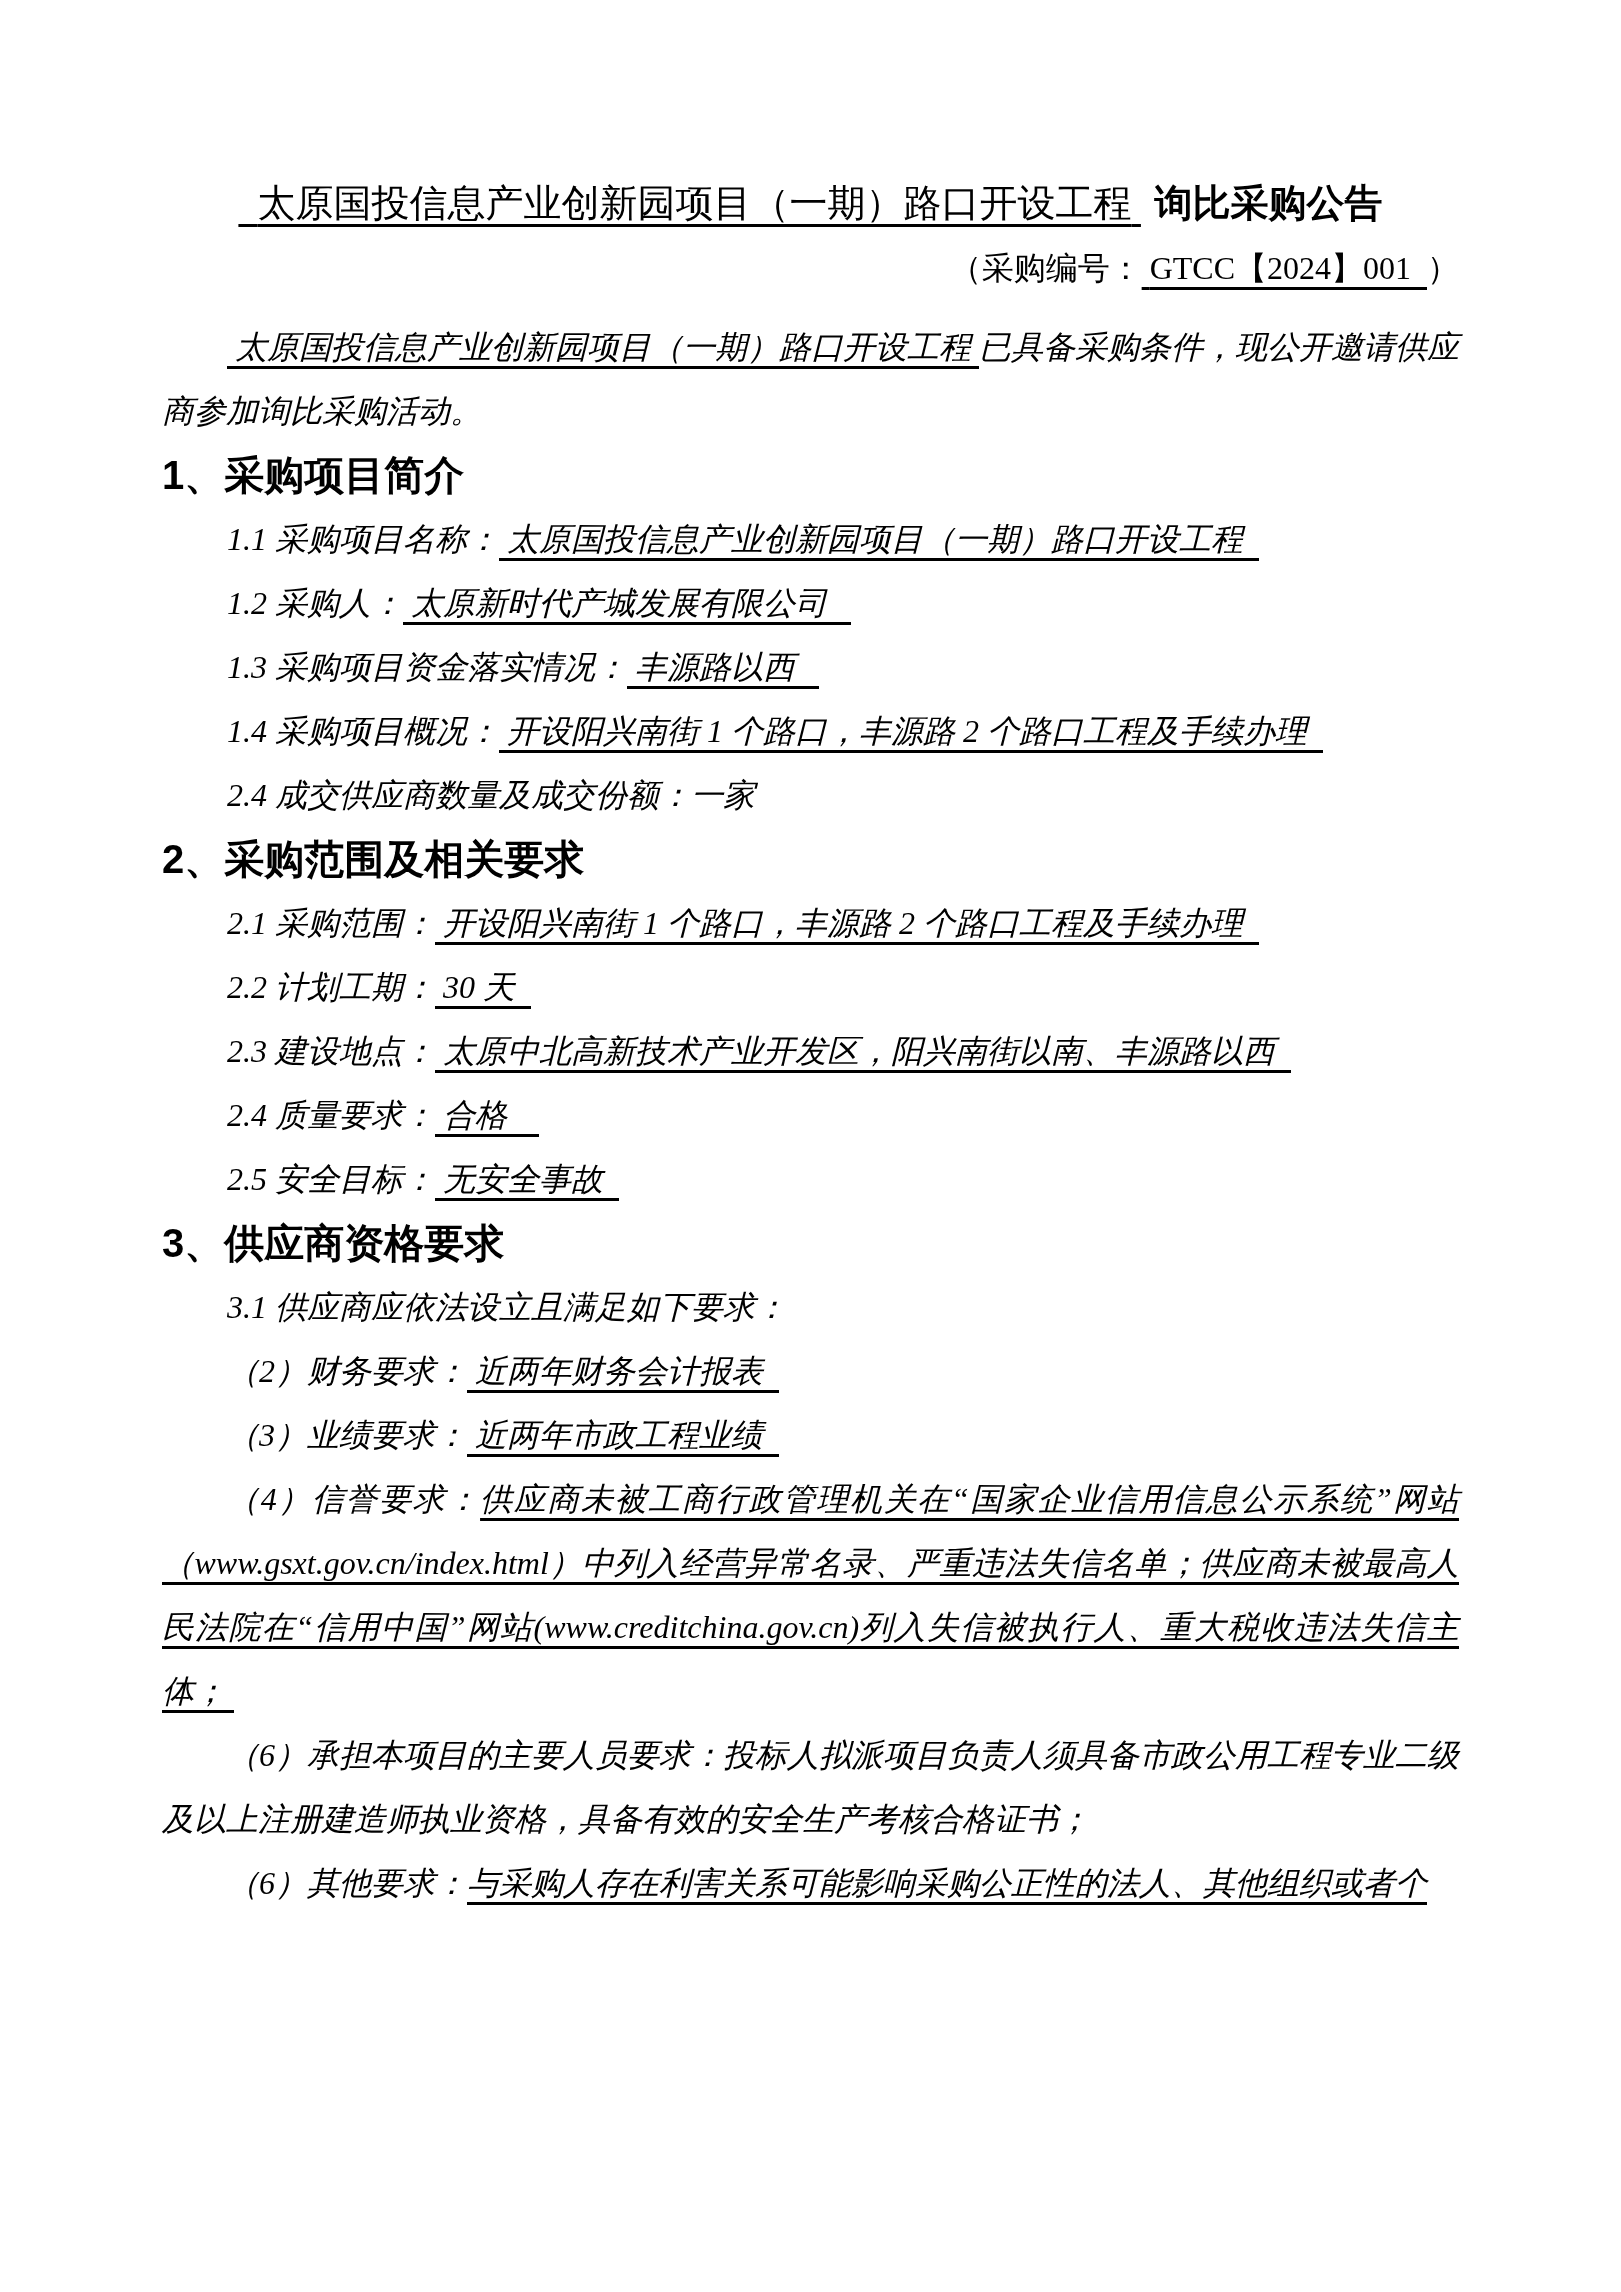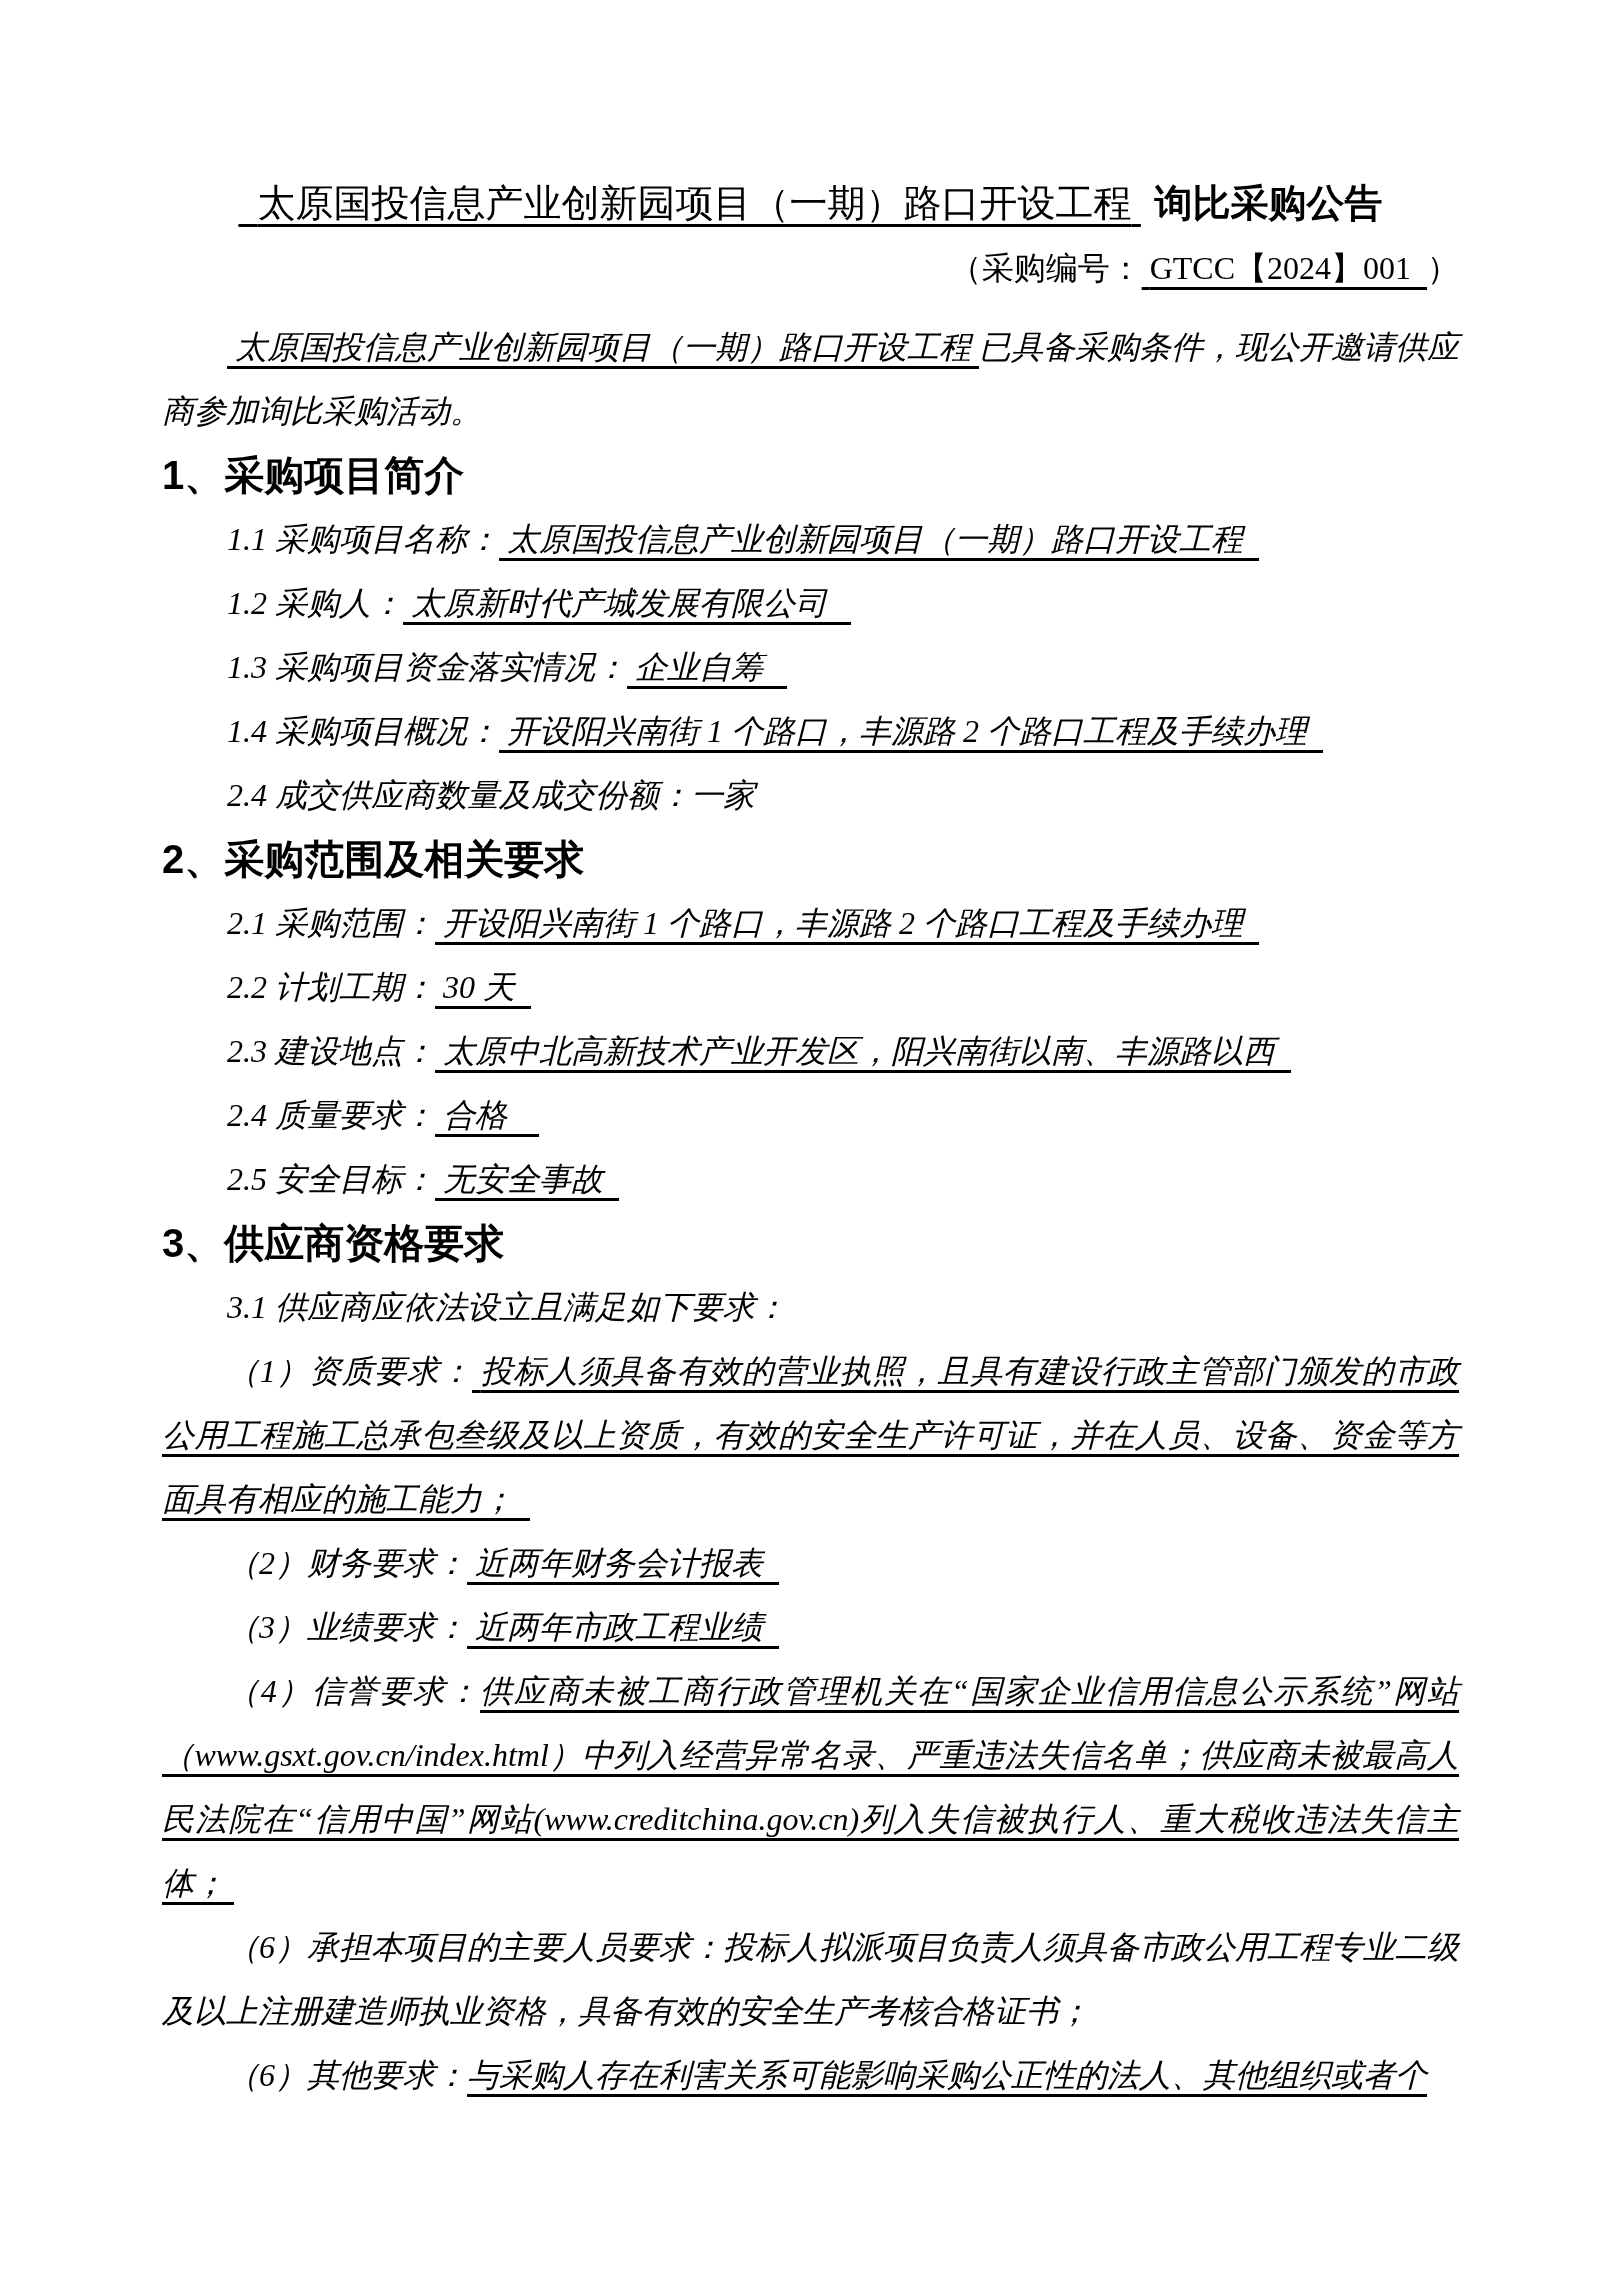--- a/index.html
+++ b/index.html
@@ -69,21 +69,21 @@
   <p class="code-line"><span>（采购编号：</span><span class="uv">&nbsp;<span>GTCC【2024】001</span>&nbsp;&nbsp;</span><span>）</span></p>
 
   <p class="para indent"><span class="uv">&nbsp;<span>太原国投信息产业创新园项目（一期）路口开设工程</span>&nbsp;</span><span>已具备采购条件，现公开邀请供应商参加询比采购活动。</span></p>
 
   <h2 class="heading">1、采购项目简介</h2>
 
   <p class="para indent"><span>1.1 采购项目名称：</span><span class="uv">&nbsp;<span>太原国投信息产业创新园项目（一期）路口开设工程</span>&nbsp;&nbsp;</span></p>
 
   <p class="para indent"><span>1.2 采购人：</span><span class="uv">&nbsp;<span>太原新时代产城发展有限公司</span>&nbsp;&nbsp;&nbsp;</span></p>
 
-  <p class="para indent"><span>1.3 采购项目资金落实情况：</span><span class="uv">&nbsp;<span>企业自筹</span>&nbsp;&nbsp;&nbsp;</span></p>
+  <p class="para indent"><span>1.3 采购项目资金落实情况：</span><span class="uv">&nbsp;<span>丰源路以西</span>&nbsp;&nbsp;&nbsp;</span></p>
 
   <p class="para indent"><span>1.4 采购项目概况：</span><span class="uv">&nbsp;<span>开设阳兴南街 1 个路口，丰源路 2 个路口工程及手续办理</span>&nbsp;&nbsp;</span></p>
 
   <p class="para indent"><span>2.4 成交供应商数量及成交份额：</span><span>一家</span></p>
 
   <h2 class="heading">2、采购范围及相关要求</h2>
 
   <p class="para indent"><span>2.1 采购范围：</span><span class="uv">&nbsp;<span>开设阳兴南街 1 个路口，丰源路 2 个路口工程及手续办理</span>&nbsp;&nbsp;</span></p>
 
   <p class="para indent"><span>2.2 计划工期：</span><span class="uv">&nbsp;<span>30 天</span>&nbsp;&nbsp;</span></p>
@@ -91,21 +91,20 @@
   <p class="para indent"><span>2.3 建设地点：</span><span class="uv">&nbsp;<span>太原中北高新技术产业开发区，阳兴南街以南、丰源路以西</span>&nbsp;&nbsp;</span></p>
 
   <p class="para indent"><span>2.4 质量要求：</span><span class="uv">&nbsp;<span>合格</span>&nbsp;&nbsp;&nbsp;&nbsp;</span></p>
 
   <p class="para indent"><span>2.5 安全目标：</span><span class="uv">&nbsp;<span>无安全事故</span>&nbsp;&nbsp;</span></p>
 
   <h2 class="heading">3、供应商资格要求</h2>
 
   <p class="para indent"><span>3.1 供应商应依法设立且满足如下要求：</span></p>
 
-  <p class="para indent"><span>（1）资质要求：</span><span class="uv">&nbsp;<span>投标人须具备有效的营业执照，且具有建设行政主管部门颁发的市政公用工程施工总承包叁级及以上资质，有效的安全生产许可证，并在人员、设备、资金等方面具有相应的施工能力；</span>&nbsp;&nbsp;</span></p>
 
   <p class="para indent"><span>（2）财务要求：</span><span class="uv">&nbsp;<span>近两年财务会计报表</span>&nbsp;&nbsp;</span></p>
 
   <p class="para indent"><span>（3）业绩要求：</span><span class="uv">&nbsp;<span>近两年市政工程业绩</span>&nbsp;&nbsp;</span></p>
 
   <p class="para indent"><span>（4）信誉要求：</span><span class="uv"><span>供应商未被工商行政管理机关在“国家企业信用信息公示系统”网站（www.gsxt.gov.cn/index.html）中列入经营异常名录、严重违法失信名单；供应商未被最高人民法院在“信用中国”网站(www.creditchina.gov.cn)列入失信被执行人、重大税收违法失信主体；</span>&nbsp;</span></p>
 
   <p class="para indent"><span>（6）承担本项目的主要人员要求：</span><span>投标人拟派项目负责人须具备市政公用工程专业二级及以上注册建造师执业资格，具备有效的安全生产考核合格证书；</span></p>
 
   <p class="para indent"><span>（6）其他要求：</span><span class="uv"><span>与采购人存在利害关系可能影响采购公正性的法人、其他组织或者个</span></span></p>

